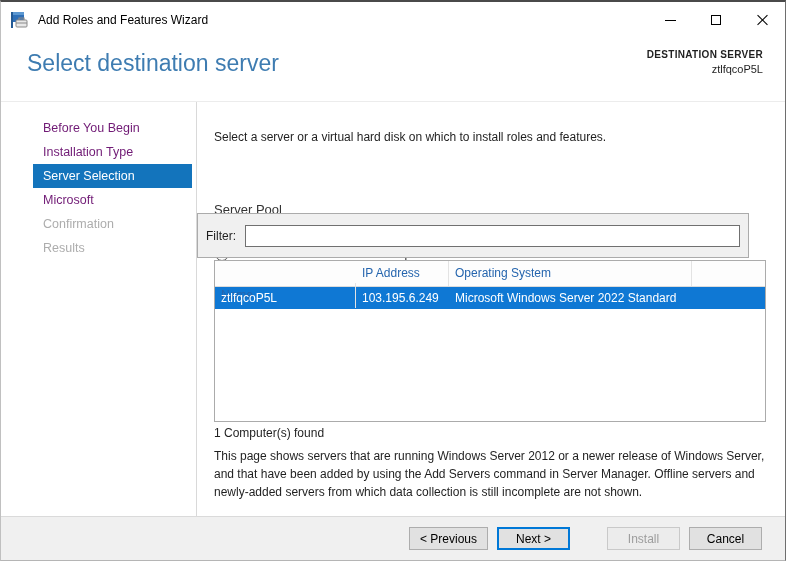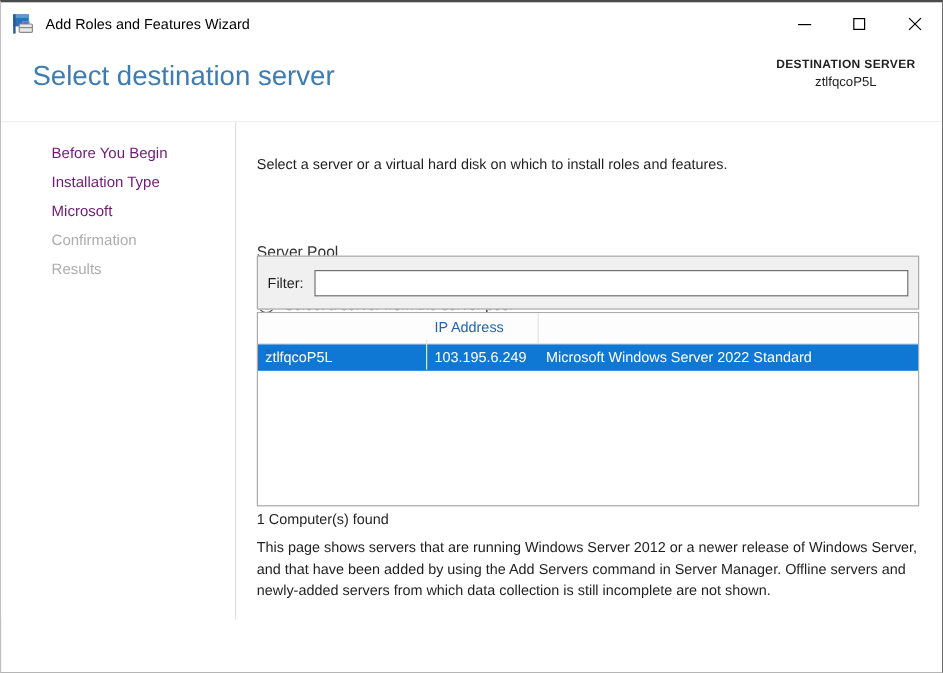--- a/index.html
+++ b/index.html
@@ -23,21 +23,21 @@
   .close-glyph { position:relative; width:12px; height:12px; }
   .close-glyph::before,.close-glyph::after { content:""; position:absolute; left:5.5px; top:-1px;
     width:1px; height:14px; background:#000; }
   .close-glyph::before { transform:rotate(45deg); }
   .close-glyph::after  { transform:rotate(-45deg); }
   
   .header { position:absolute; top:36px; left:0; right:0; height:64px; background:#fff;
     border-bottom:1px solid #ececec; }
   .page-title { position:absolute; left:26px; top:12px; margin:0; font-size:23px;
     font-weight:300; color:#3e7cb1; }
-  .dest { position:absolute; right:22px; top:11px; text-align:center; }
+  .dest { position:absolute; right:22px; top:11px; text-align:right; }
   .dest-label { font-size:10px; font-weight:700; color:#1f1f1f; letter-spacing:.3px; }
   .dest-server { font-size:11px; color:#1f1f1f; margin-top:3px; }
   
   .sidebar { position:absolute; top:100px; left:0; width:196px; bottom:44px; background:#fff;
     border-right:1px solid #d9d9d9; padding-top:14px; }
   .side-item { height:24px; line-height:24px; margin-left:32px; margin-right:4px;
     padding-left:10px; font-size:12.5px; color:#701a75; white-space:nowrap; }
   .side-item.selected { background:#1374bc; color:#fff; }
   .side-item.disabled { color:#adadad; }
   
@@ -45,21 +45,21 @@
   .intro { position:absolute; left:17px; top:28px; font-size:12px; color:#1f1f1f; }
   .radio-row { position:absolute; left:18px; display:flex; align-items:center; height:16px; }
   .radio-row.r1 { top:144px; }
   .radio-row.r2 { top:165px; }
   .radio { width:14px; height:14px; border-radius:50%; border:1px solid #4d4d4d;
     background:#fff; margin-right:8px; position:relative; flex:0 0 auto; }
   .radio.checked::after { content:""; position:absolute; left:2.5px; top:2.5px; width:7px;
     height:7px; border-radius:50%; background:#2b2b2b; }
   .radio-label { font-size:12px; color:#1f1f1f; }
   .pool-title { position:absolute; left:17px; top:100px; font-size:13px; color:#333; }
-  .filter-box { position:absolute; left:17px; top:111px; width:552px; height:45px;
+  .filter-box { position:absolute; left:0; top:111px; width:552px; height:45px;
     background:#f0f0f0; border:1px solid #ababab; display:flex; align-items:center;
     padding:18px 8px; }
   .filter-label { font-size:12px; color:#1f1f1f; }
   .filter-input { margin-left:9px; flex:1; height:22px; border:1px solid #707070;
     background:#fff; font-size:12px; padding:0 4px; font-family:inherit; outline:none; }
   .table-box { position:absolute; left:17px; top:158px; width:552px; height:162px;
     background:#fff; border:1px solid #ababab; }
   .thead { display:flex; height:26px; border-bottom:1px solid #dcdcdc; background:#fdfdfd; }
   .th { font-size:12px; color:#2565ae; line-height:25px; padding-left:6px; height:100%;
     border-right:1px solid #e3e3e3; white-space:nowrap; overflow:hidden; }
@@ -113,20 +113,21 @@
     <h1 class="page-title">Select destination server</h1>
     <div class="dest">
       <div class="dest-label">DESTINATION SERVER</div>
       <div class="dest-server">ztlfqcoP5L</div>
     </div>
   </div>
 
   <div class="sidebar">
     <div class="side-item">Before You Begin</div>
     <div class="side-item">Installation Type</div>
+    <div class="side-item selected">Server Selection</div>
     <div class="side-item">Microsoft</div>
     <div class="side-item disabled">Confirmation</div>
     <div class="side-item disabled">Results</div>
   </div>
 
   <div class="content">
     <div class="intro">Select a server or a virtual hard disk on which to install roles and features.</div>
 
     <div class="radio-row r1">
       <span class="radio checked"></span>
@@ -141,27 +142,34 @@
 
     <div class="filter-box">
       <span class="filter-label">Filter:</span>
       <input class="filter-input" type="text" value="" style="">
     </div>
 
     <div class="table-box">
       <div class="thead">
         <div class="th c1">Name</div>
         <div class="th c2">IP Address</div>
+        <div class="th c3">Operating System</div>
         <div class="th filler"></div>
       </div>
       <div class="trow">
         <div class="td c1">ztlfqcoP5L</div>
         <div class="td c2">103.195.6.249</div>
         <div class="td c3">Microsoft Windows Server 2022 Standard</div>
       </div>
     </div>
 
     <div class="found">1 Computer(s) found</div>
     <div class="desc">This page shows servers that are running Windows Server 2012 or a newer release of Windows Server, and that have been added by using the Add Servers command in Server Manager. Offline servers and newly-added servers from which data collection is still incomplete are not shown.</div>
   </div>
 
+  <div class="footer">
+    <button class="btn">&lt; Previous</button>
+    <button class="btn focused">Next &gt;</button>
+    <button class="btn disabled install-gap">Install</button>
+    <button class="btn">Cancel</button>
+  </div>
 
 </div>
 
 </body></html>

